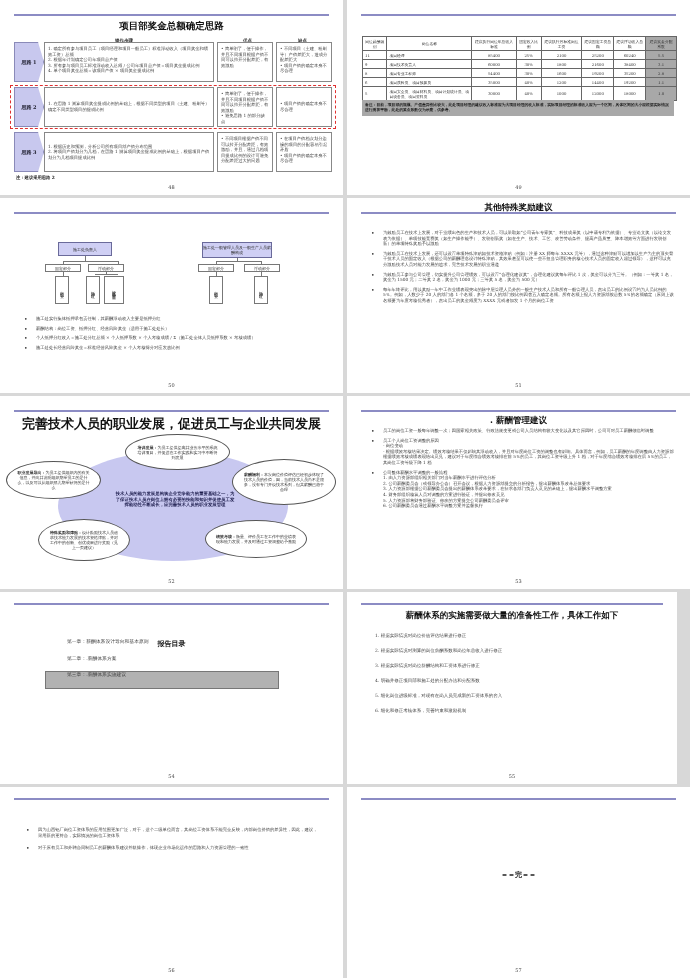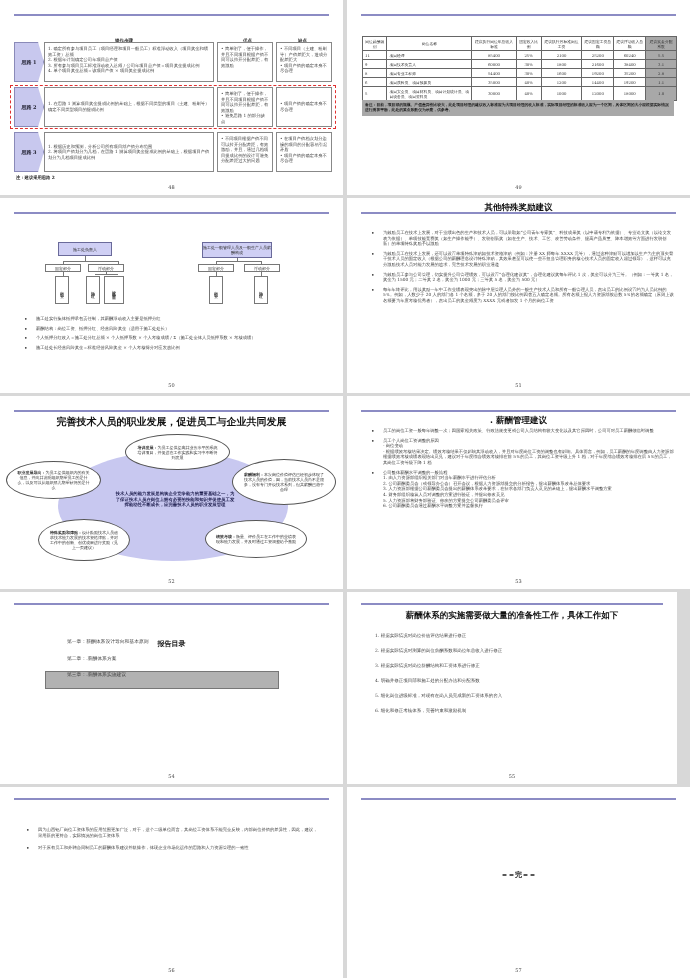--- a/index.html
+++ b/index.html
@@ -39,20 +39,21 @@
 
   
   .s54 .toc { position: absolute; left: 67px; font-size: 4.8px; color: #444; }
   .s54 .hl { position: absolute; left: 45px; top: 79px; width: 234px; height: 18px; background: #b2b2b2; border: 1px solid #777; }
 </style>
 </head>
 <body>
 
 <div class="slide s48" style="left:0;top:0;width:343px;height:195px;">
   <div class="topline"></div>
+  <div class="title" style="top:20px;">项目部奖金总额确定思路</div>
   <div class="colhdr" style="left:115px;">操作步骤</div>
   <div class="colhdr" style="left:243px;">优点</div>
   <div class="colhdr" style="left:298px;">缺点</div>
 
   <div class="row" style="top:42px;height:40px;">
     <div class="arrow" style="top:0;height:40px;">思路 1</div>
     <div class="box tiny" style="left:30px;top:0;width:170px;height:40px;">
       <div>1. 确定所有参与项目员工（项目经理和项目一般员工）标准浮动收入（项目奖金和绩效工资）总额</div>
       <div>2. 根据年计划确定公司年项目总产值</div>
       <div>3. 所有参与项目员工标准浮动收入总额 / 公司年项目总产值＝项目奖金提成比例</div>
@@ -219,21 +220,21 @@
     <div class="bul">为鼓励员工在技术上发展，对于业绩出色的生产和技术人员，可以采取如“公司青年专家奖”、科技成果奖（以申请专利为依据）、专业论文奖（以论文发表为依据）、单项技能竞赛奖（如生产操作能手）、发明创新奖（如在生产、技术、工艺、改善劳动条件、提高产品质量、降本增效等方面进行发明创新）的单项特殊奖励予以激励</div>
     <div class="bul">为鼓励员工在技术上发展，还可以设置单项特殊津贴如技术资格津贴（例如：注册 XX 师每年 XXXX 元等），通过这种津贴可以增加以生产为主的顶尖骨干技术人员的固定收入（根据公司的薪酬理念设计特殊津贴，其效果甚至可以使一些不担当管理职务的核心技术人员的固定收入超过领导），这样可以充分激励技术人员对能力发展的追求，完善技术发展的职业通道</div>
     <div class="bul">为鼓励员工参与公司管理，切实提升公司管理绩效，可以设置“合理化建议奖”，合理化建议奖每年评比 1 次，奖金可以分为三等。（例如：一等奖 1 名，奖金为 1500 元；二等奖 2 名，奖金为 1000 元；三等奖 5 名，奖金为 500 元）</div>
     <div class="bul">每年年终评比，用以奖励一年中工作业绩表现突出的除中层管理人员外的一般生产技术人员和所有一般管理人员，杰出员工的比例设置约为人员比例的 5％。例如，人数少于 20 人的部门各 1 个名额，多于 20 人的部门按比例四舍五入确定名额。所有名额上报人力资源部按总数 5％的名额确定（原则上该名额要为年度考核优秀者），杰出员工的奖金额度为 XXXX 元或者加发 1 个月的岗位工资</div>
   </div>
   <div class="pnum">51</div>
 </div>
 
 <div class="slide s52" style="left:0;top:396px;width:343px;height:193px;">
   <div class="topline"></div>
-  <div class="title" style="top:19px;font-size:10px;">完善技术人员的职业发展，促进员工与企业共同发展</div>
+  <div class="title" style="top:19px;font-size:13px;">完善技术人员的职业发展，促进员工与企业共同发展</div>
   <div class="bigell"></div>
   <div class="center">技术人员的能力发展是构筑企业竞争能力的重要基础之一，为了保证技术人员在岗位上拥有必要的技能和知识并促使员工发挥能动性不断成长，应完善技术人员的职业发展管理</div>
   <div class="ell" style="left:125px;top:38px;width:105px;height:36px;">
     <div><b>培训发展：</b><span>为员工提供提高其业务水平的系统培训项目，并促进在工作实践和实习中不断得到发展</span></div>
   </div>
   <div class="ell" style="left:6px;top:65px;width:95px;height:38px;">
     <div><b>职业发展导向：</b><span>为员工提供组织内的有关信息，并向其说明组织期望员工的是什么，以及可以从组织那儿期望获得的是什么</span></div>
   </div>
   <div class="ell" style="left:232px;top:63px;width:104px;height:46px;">
     <div><b>薪酬福利：</b><span>本次岗位价值评估已经初步体现了技术人员的价值，因，当前技术人员尚不是很多，没有专门开设技术系列，但其薪酬已趋于合理</span></div>

